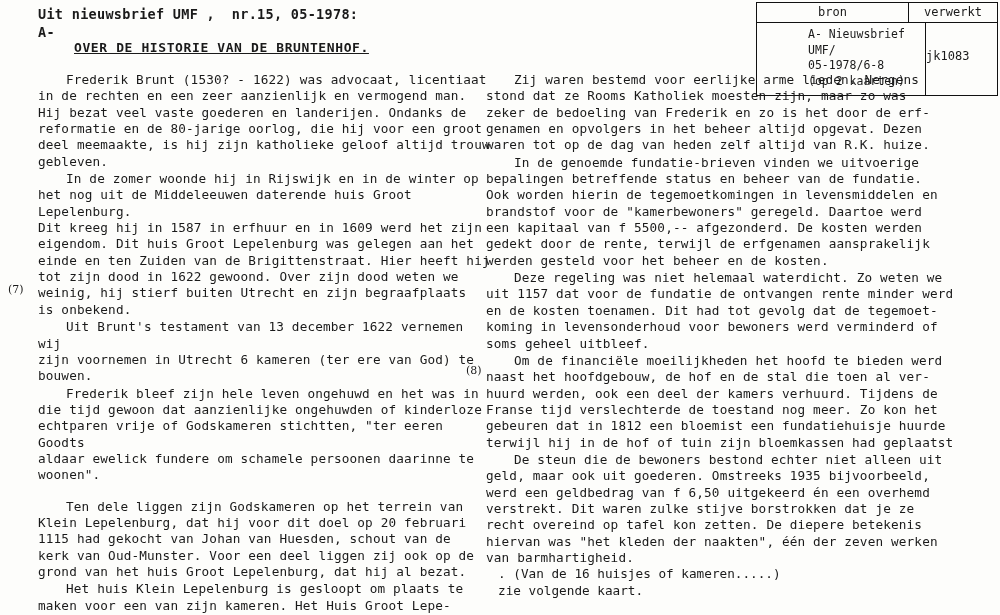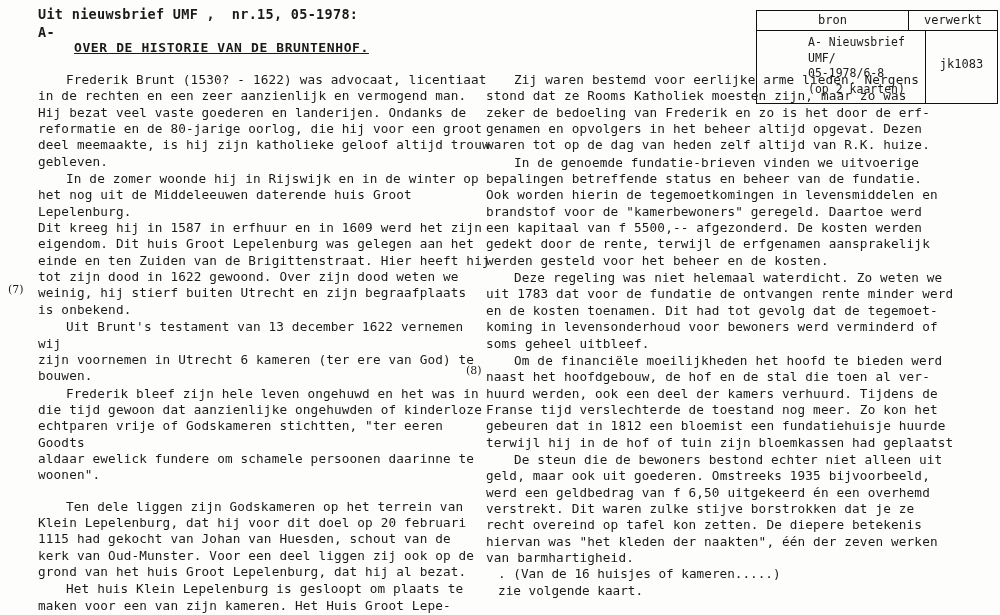--- a/index.html
+++ b/index.html
@@ -37,21 +37,21 @@
     top: 24px;
     font-size: 13.5px;
     letter-spacing: 0.3px;
     white-space: pre;
     font-weight: 600;
   }
   
   .stamp {
     position: absolute;
     left: 756px;
-    top: 10px;
+    top: 2px;
     width: 242px;
     border: 1.5px solid #111;
     box-sizing: border-box;
     font-size: 11.5px;
   }
   .stamp-row {
     display: flex;
   }
   .stamp-head-l, .stamp-head-r {
     box-sizing: border-box;
@@ -74,21 +74,21 @@
     padding: 4px 5px 6px 7px;
     line-height: 1.35;
     white-space: pre-line;
     min-height: 56px;
     margin-left: 44px;
   }
   .stamp-body-r {
     box-sizing: border-box;
     width: 88px;
     padding: 26px 0 0 0;
-    text-align: center;
+    text-align: left;
     font-size: 12px;
     min-height: 56px;
   }
   
   .doc-title {
     position: absolute;
     left: 74px;
     top: 40px;
     font-size: 13px;
     letter-spacing: 0.6px;
@@ -209,21 +209,21 @@
 genamen en opvolgers in het beheer altijd opgevat. Dezen
 waren tot op de dag van heden zelf altijd van R.K. huize.</span></p>
     <p class="para"><span class="first-indent"></span><span>In de genoemde fundatie-brieven vinden we uitvoerige
 bepalingen betreffende status en beheer van de fundatie.
 Ook worden hierin de tegemoetkomingen in levensmiddelen en
 brandstof voor de "kamerbewoners" geregeld. Daartoe werd
 een kapitaal van f 5500,-- afgezonderd. De kosten werden
 gedekt door de rente, terwijl de erfgenamen aansprakelijk
 werden gesteld voor het beheer en de kosten.</span></p>
     <p class="para"><span class="first-indent"></span><span>Deze regeling was niet helemaal waterdicht. Zo weten we
-uit 1783 dat voor de fundatie de ontvangen rente minder werd
+uit 1157 dat voor de fundatie de ontvangen rente minder werd
 en de kosten toenamen. Dit had tot gevolg dat de tegemoet-
 koming in levensonderhoud voor bewoners werd verminderd of
 soms geheel uitbleef.</span></p>
     <p class="para"><span class="first-indent"></span><span>Om de financiële moeilijkheden het hoofd te bieden werd
 naast het hoofdgebouw, de hof en de stal die toen al ver-
 huurd werden, ook een deel der kamers verhuurd. Tijdens de
 Franse tijd verslechterde de toestand nog meer. Zo kon het
 gebeuren dat in 1812 een bloemist een fundatiehuisje huurde
 terwijl hij in de hof of tuin zijn bloemkassen had geplaatst</span></p>
     <p class="para"><span class="first-indent"></span><span>De steun die de bewoners bestond echter niet alleen uit

